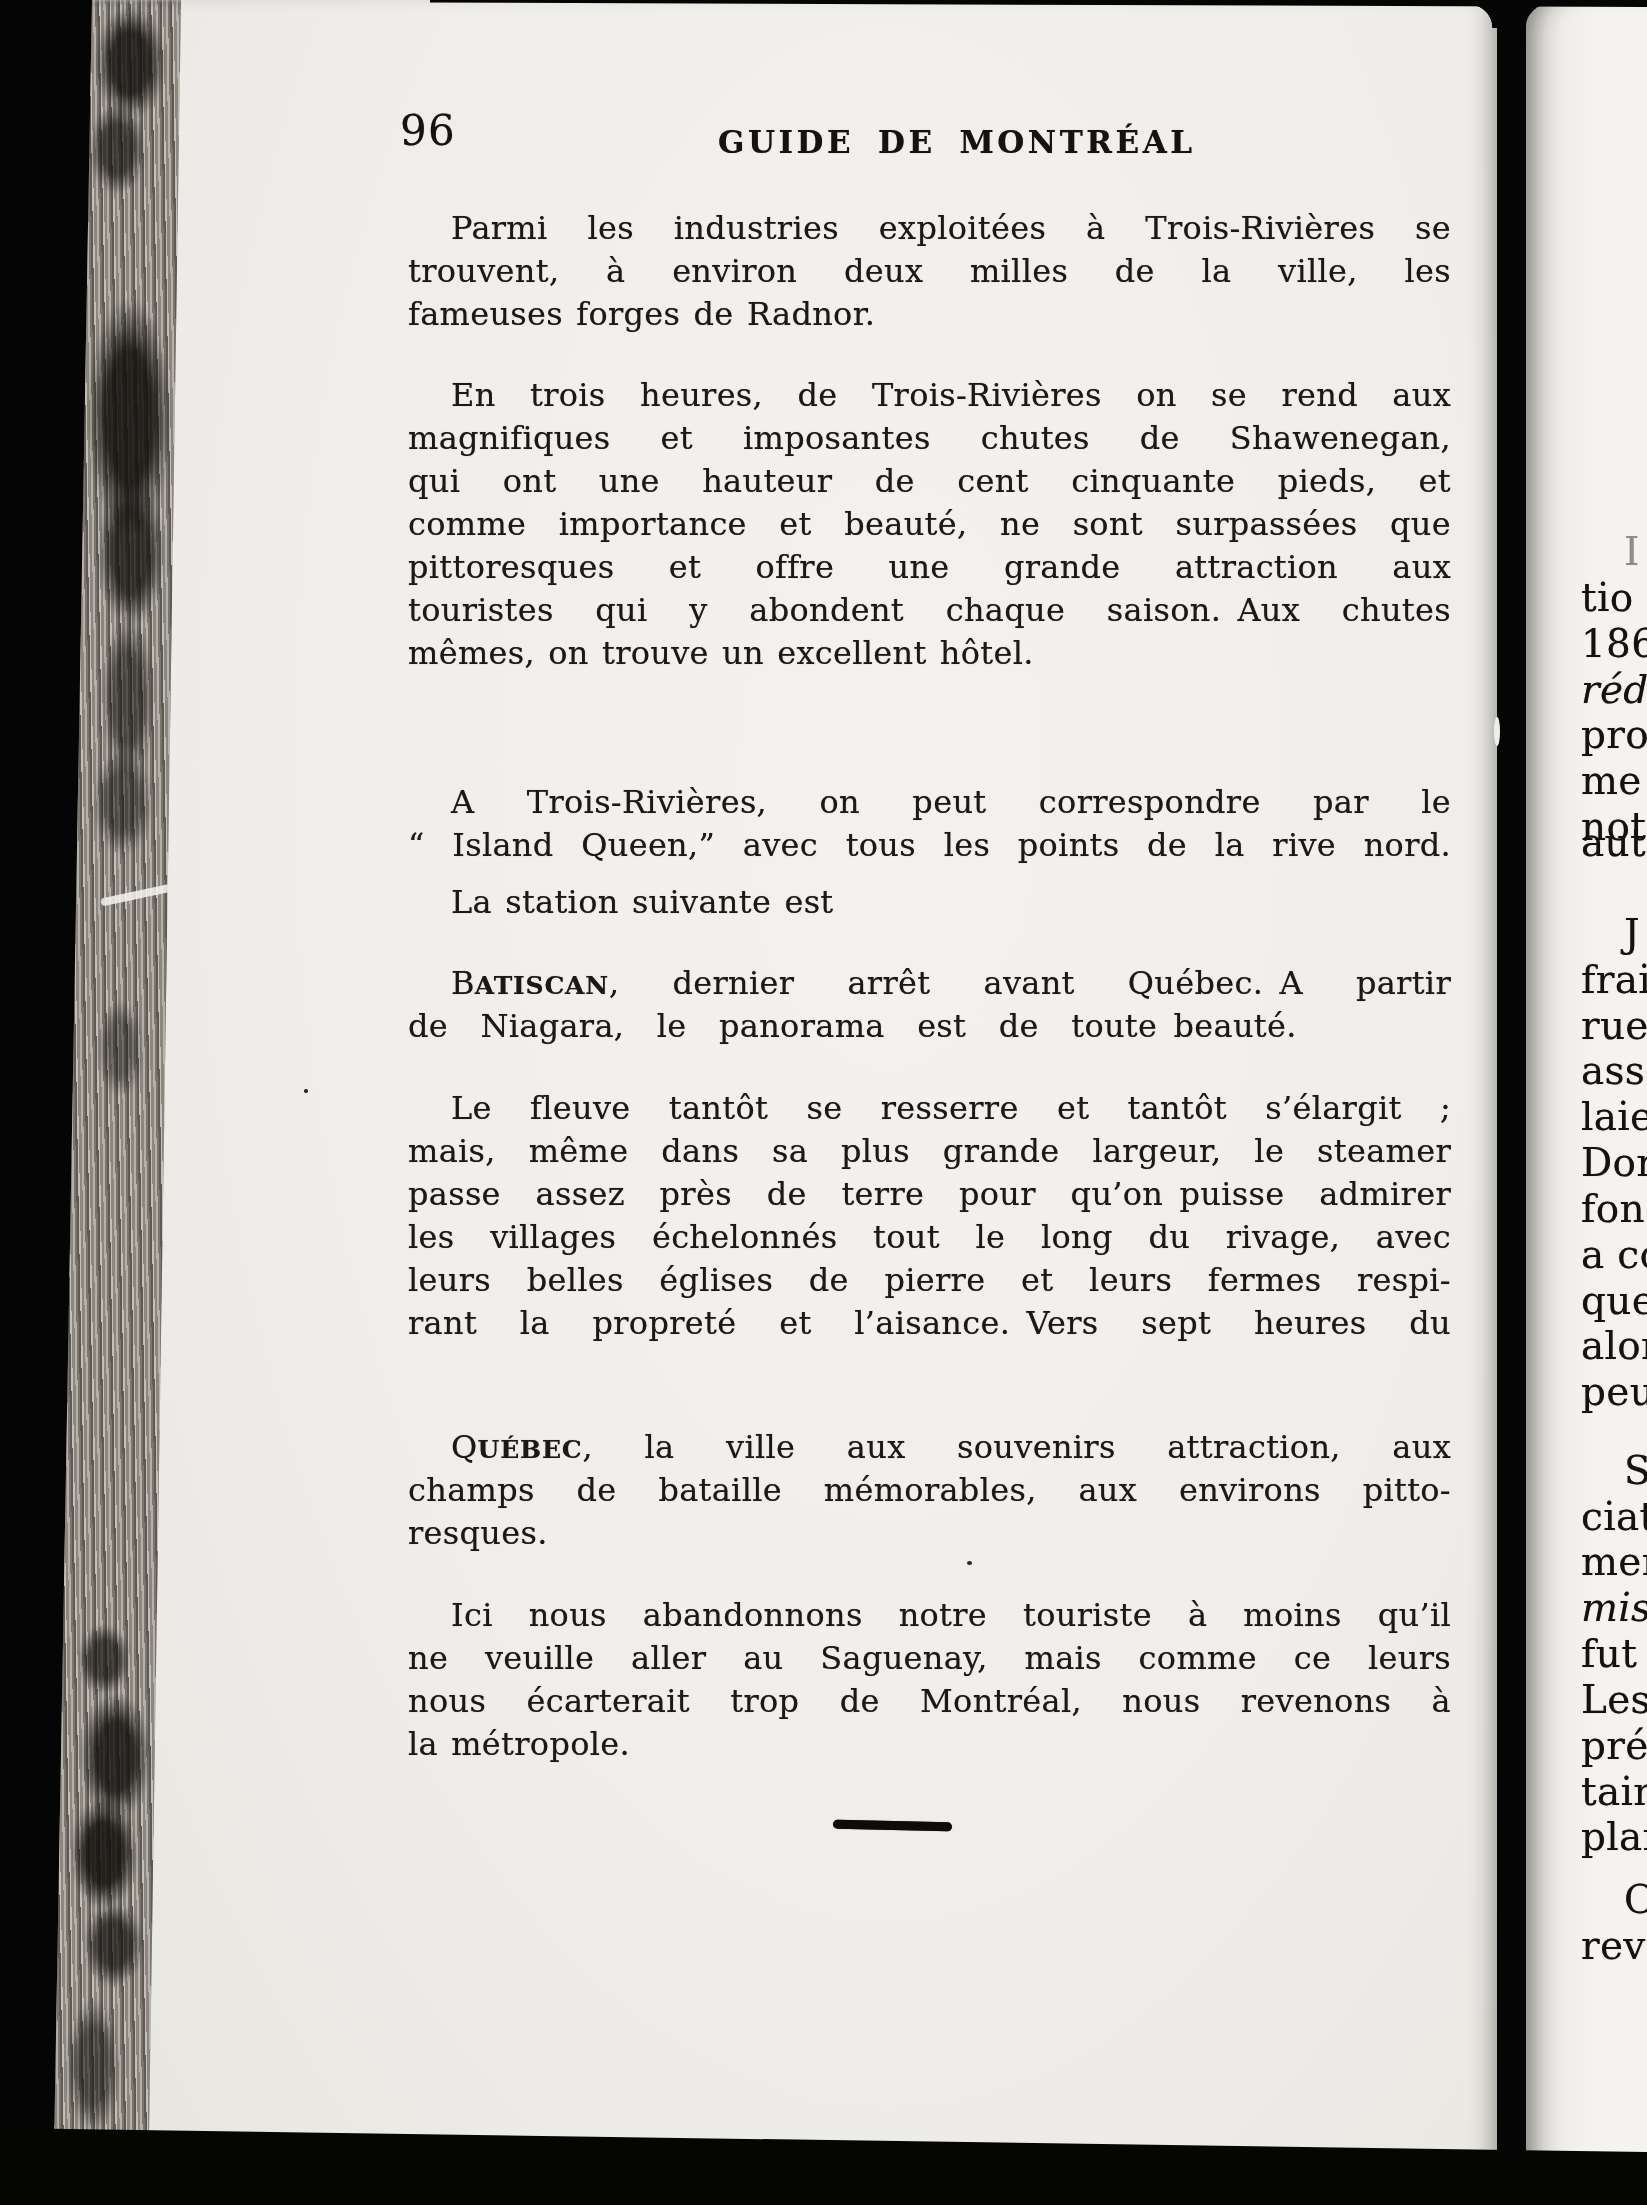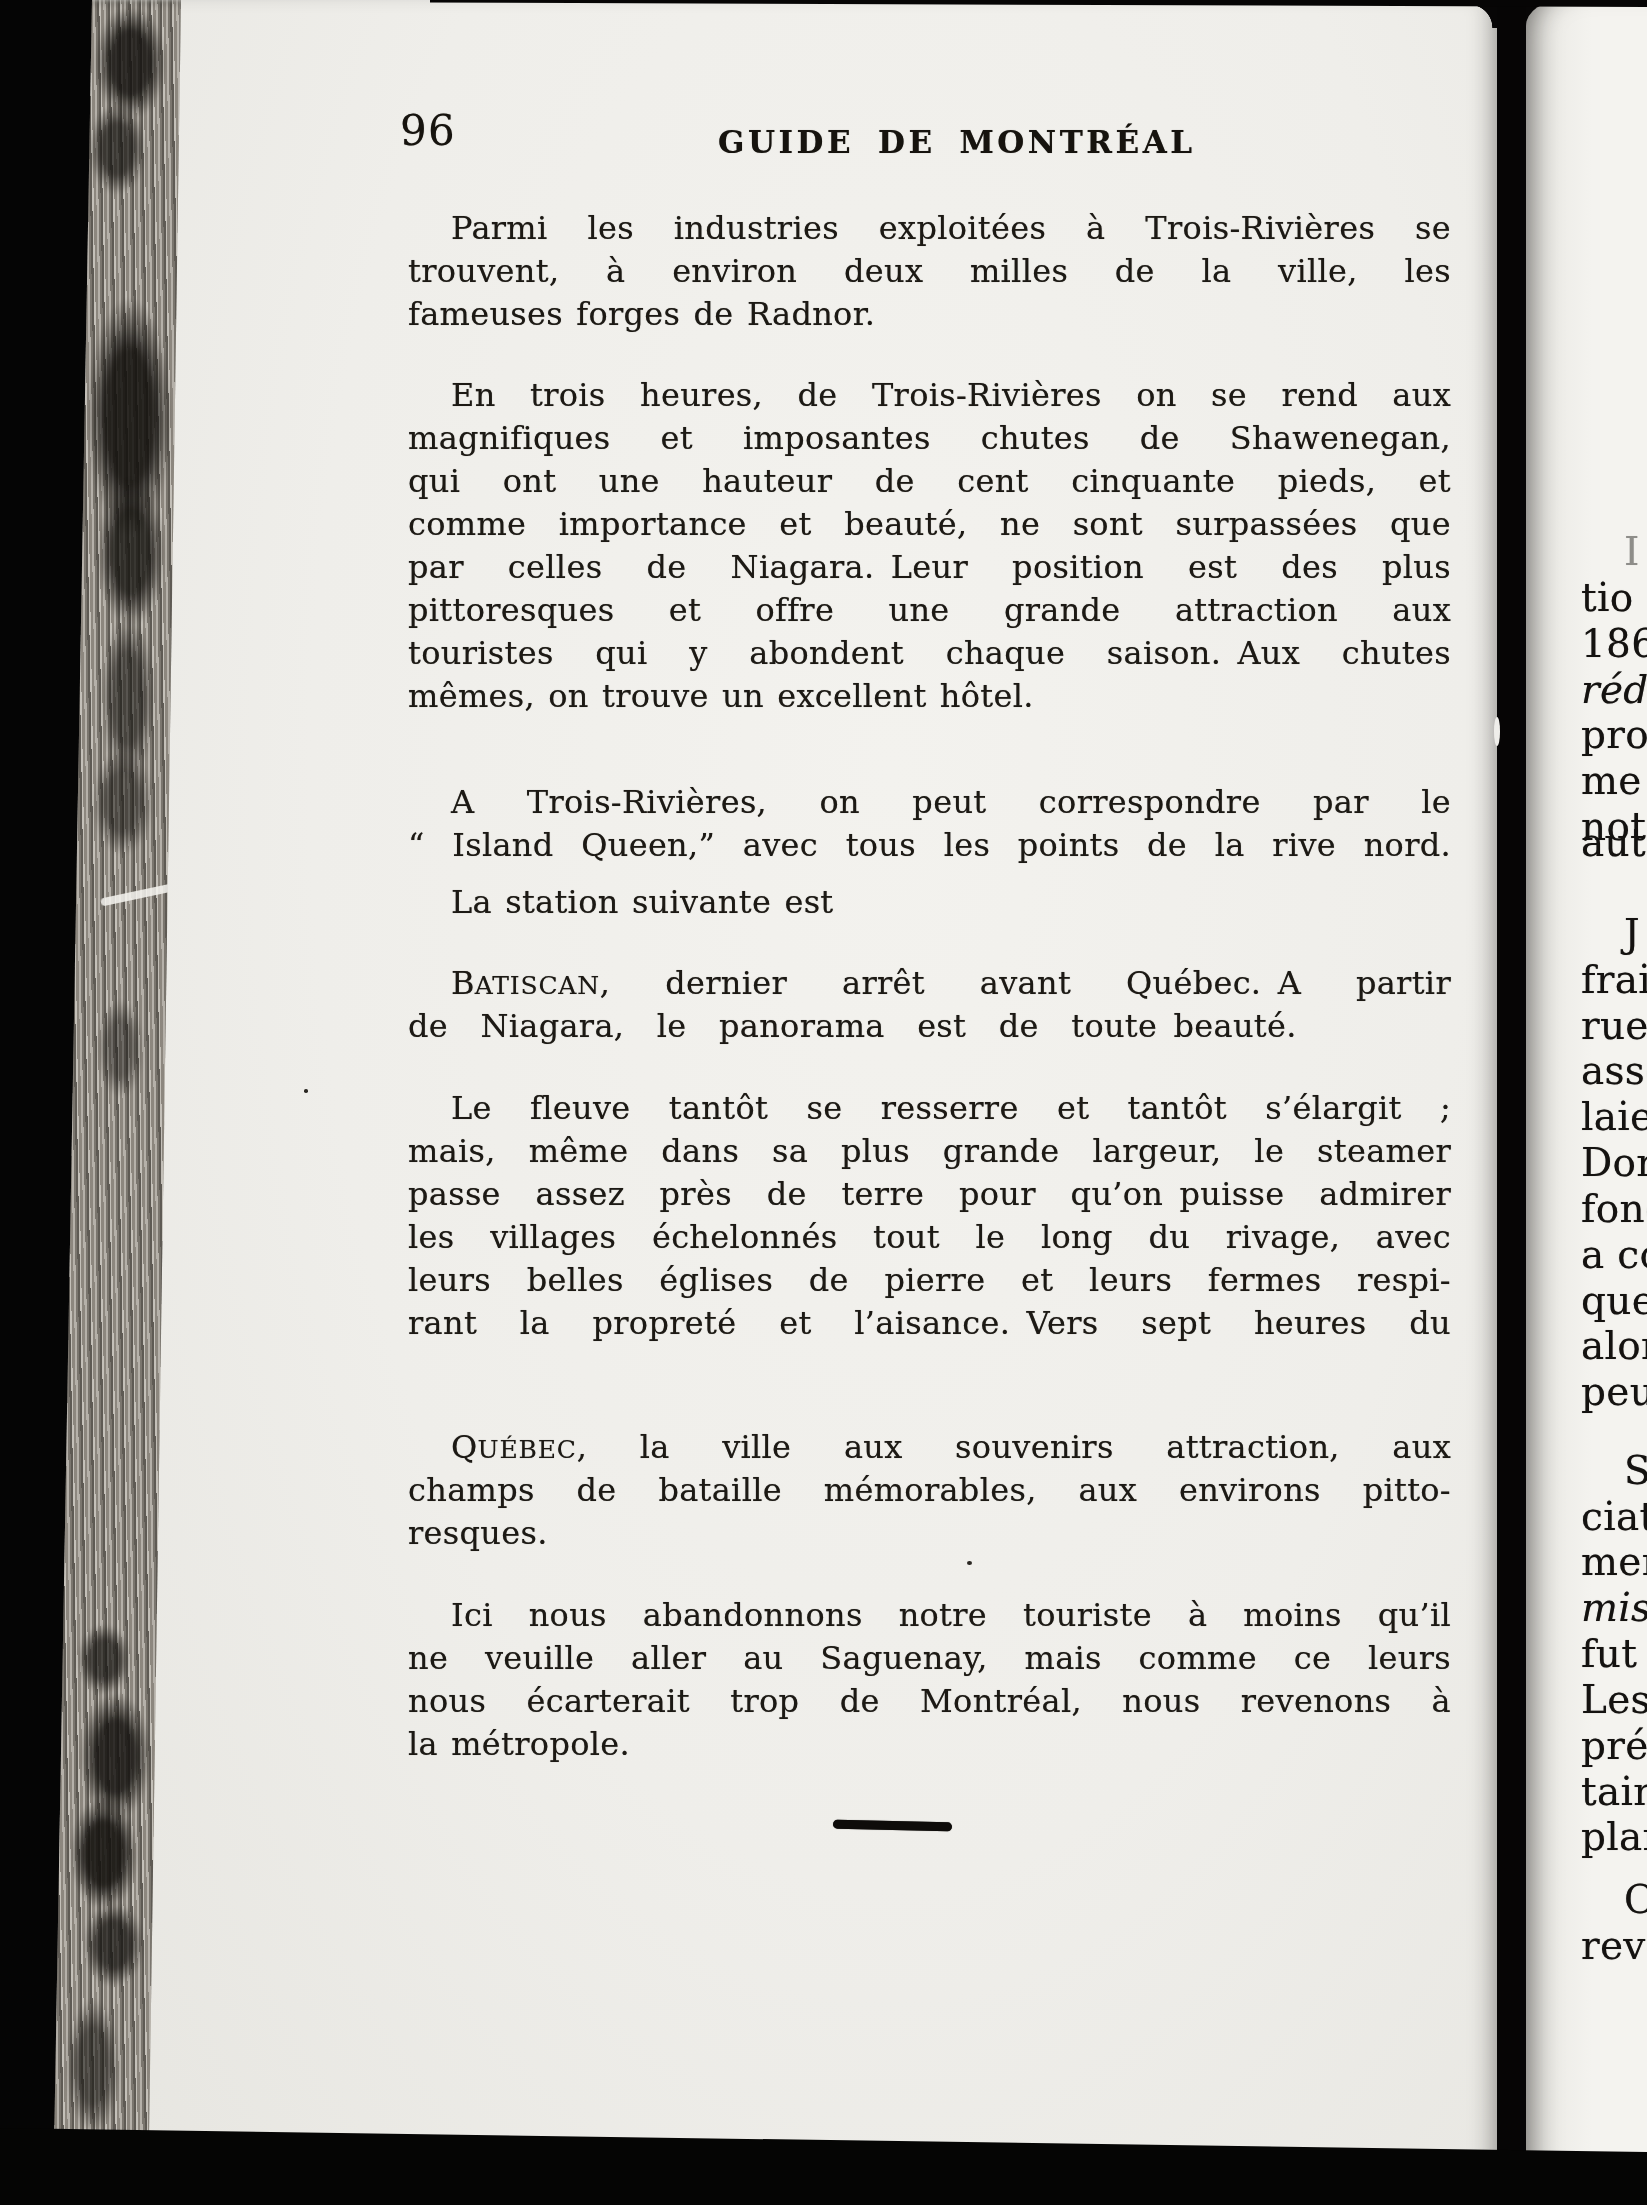--- a/index.html
+++ b/index.html
@@ -89,21 +89,21 @@
   }
   .para{position:absolute;left:408px;width:1043px;color:#1c1914;}
   .line{
     height:43px;line-height:43px;font-size:32px;letter-spacing:0.3px;word-spacing:2.8px;
     white-space:normal;
     text-shadow:0 0 0.7px rgba(28,25,20,.55);
   }
   .line.just{text-align:justify;text-align-last:justify;}
   .line.ind{padding-left:43px;}
   .line.loose{word-spacing:22px;}
-  .sc{font-size:25px;letter-spacing:0.8px;}
+  .sc{font-size:25px;letter-spacing:0.8px;font-weight:bold;}
 
   .divider{
     position:absolute;left:833px;top:1821px;width:119px;height:9px;
     background:#0e0c0a;border-radius:5.6px;transform:rotate(1.3deg);
     box-shadow:0 0 0.7px rgba(14,12,10,.8);
   }
 
   
   .frag{
     position:absolute;left:55px;white-space:nowrap;
@@ -148,21 +148,20 @@
       <div class="para" style="top: 207px;">
         <div class="line just ind"><span>Parmi les industries exploitées à Trois-Rivières se</span></div>
         <div class="line just"><span>trouvent, à environ deux milles de la ville, les</span></div>
         <div class="line"><span>fameuses forges de Radnor.</span></div>
       </div>
       <div class="para" style="top: 374px;">
         <div class="line just ind"><span>En trois heures, de Trois-Rivières on se rend aux</span></div>
         <div class="line just"><span>magnifiques et imposantes chutes de Shawenegan,</span></div>
         <div class="line just"><span>qui ont une hauteur de cent cinquante pieds, et</span></div>
         <div class="line just"><span>comme importance et beauté, ne sont surpassées que</span></div>
-        <div class="line just"><span>par celles de Niagara. Leur position est des plus</span></div>
         <div class="line just"><span>pittoresques et offre une grande attraction aux</span></div>
         <div class="line just"><span>touristes qui y abondent chaque saison. Aux chutes</span></div>
         <div class="line"><span>mêmes, on trouve un excellent hôtel.</span></div>
       </div>
       <div class="para" style="top: 757px; margin-top: 24px;">
         <div class="line just ind"><span>A Trois-Rivières, on peut correspondre par le</span></div>
         <div class="line just"><span>“ Island Queen,” avec tous les points de la rive nord.</span></div>
       </div>
       <div class="para" style="top: 881px;">
         <div class="line ind"><span>La station suivante est</span></div>

